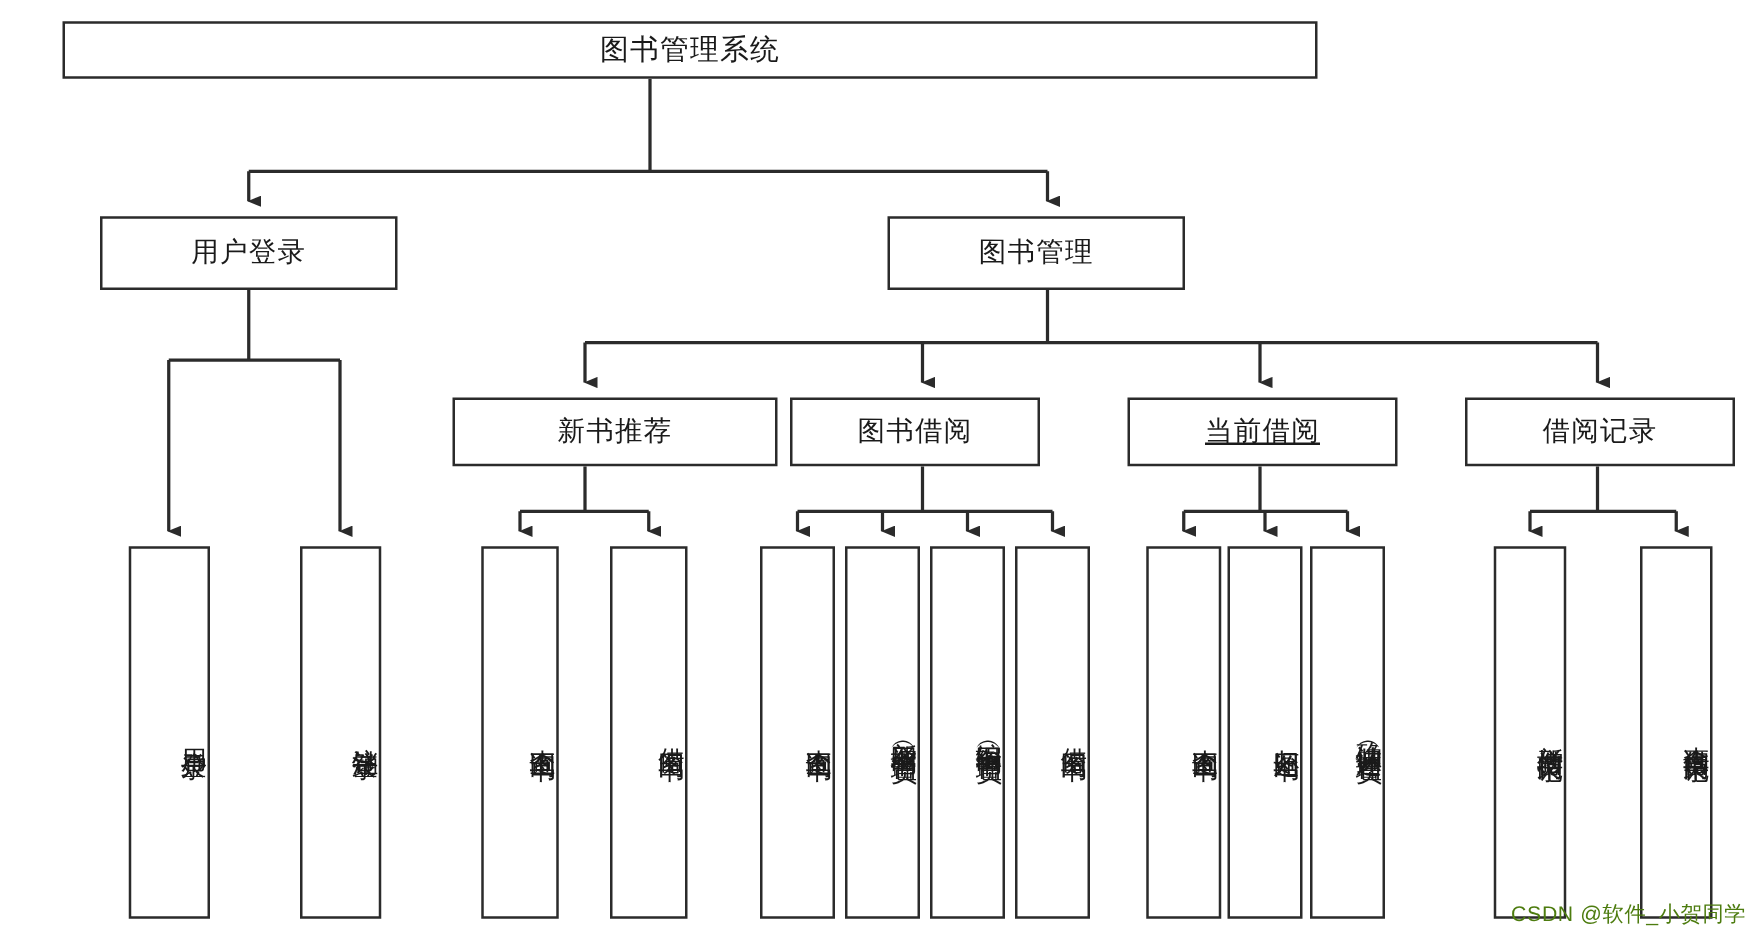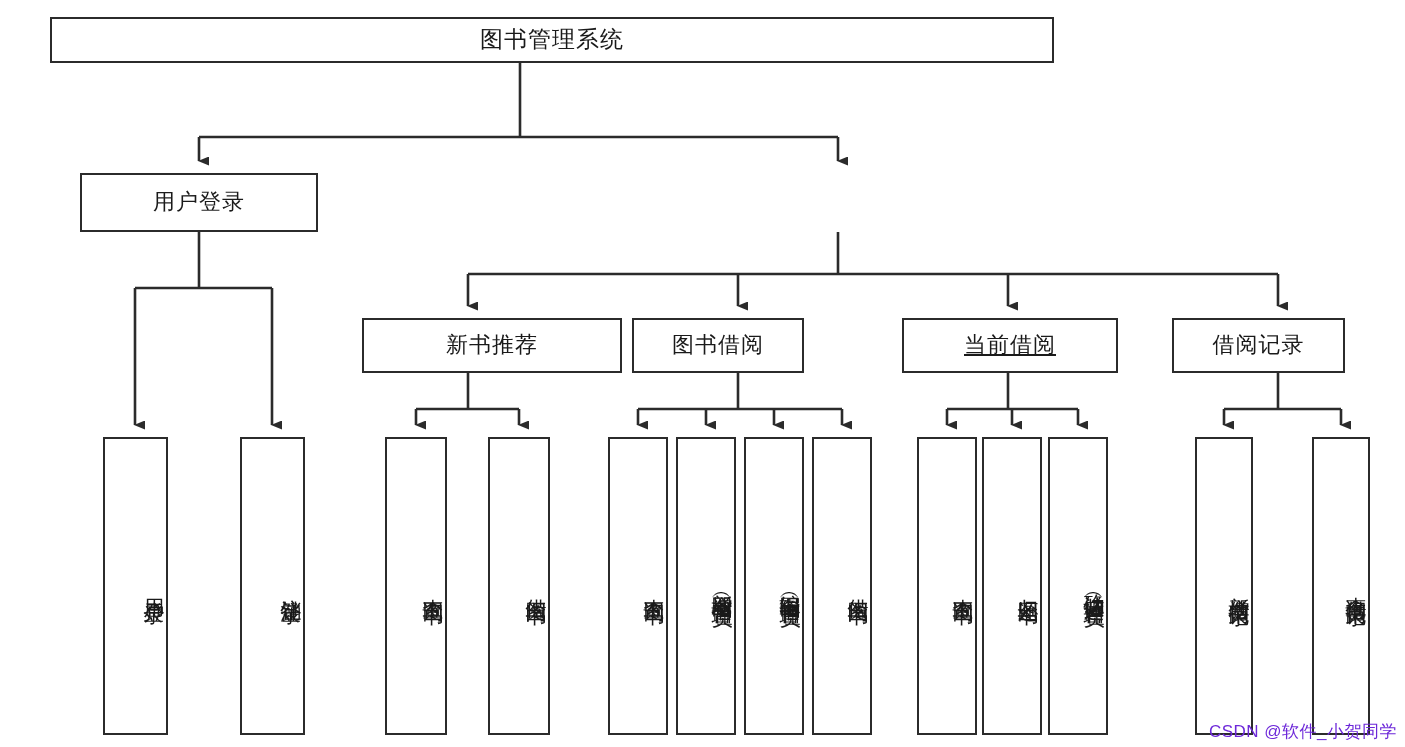--- a/index.html
+++ b/index.html
@@ -63,21 +63,21 @@
     display: block;
     writing-mode: vertical-rl;
     text-orientation: upright;
   }
   
   #watermark {
     position: absolute;
     right: 8px;
     bottom: 4px;
     font-size: 17px;
-    color: #6d28d9;
+    color: #4d7c0f;
     letter-spacing: 0.5px;
     white-space: nowrap;
     user-select: none;
   }
 </style>
 </head>
 <body>
 
 <div id="canvas">
 
@@ -131,31 +131,34 @@
     </g>
   </svg>
 
   <div class="node horiz root" style="left:18px; top:17px; width:1004px; height:46px;margin-left:32px;">
     <span>图书管理系统</span>
   </div>
 
   <div class="node horiz" style="left:80px; top:173px; width:238px; height:59px;">
     <span>用户登录</span>
   </div>
+  <div class="node horiz" style="left:710px; top:173px; width:238px; height:59px;">
+    <span>图书管理</span>
+  </div>
 
   <div class="node horiz" style="left:362px; top:318px; width:260px; height:55px;">
     <span>新书推荐</span>
   </div>
-  <div class="node horiz" style="left:632px; top:318px; width:172px; height:55px;">
+  <div class="node horiz" style="left:632px; top:318px; width:200px; height:55px;">
     <span>图书借阅</span>
   </div>
   <div class="node horiz" style="left:902px; top:318px; width:216px; height:55px;text-decoration:underline;">
     <span>当前借阅</span>
   </div>
-  <div class="node horiz" style="left:1172px; top:318px; width:173px; height:55px;">
+  <div class="node horiz" style="left:1172px; top:318px; width:216px; height:55px;">
     <span>借阅记录</span>
   </div>
 
   <div class="node vert" style="left:103px; top:437px; width:65px; height:298px;">
     <span class="vtxt">用户登录</span>
   </div>
   <div class="node vert" style="left:240px; top:437px; width:65px; height:298px;">
     <span class="vtxt">注销登录</span>
   </div>
 

